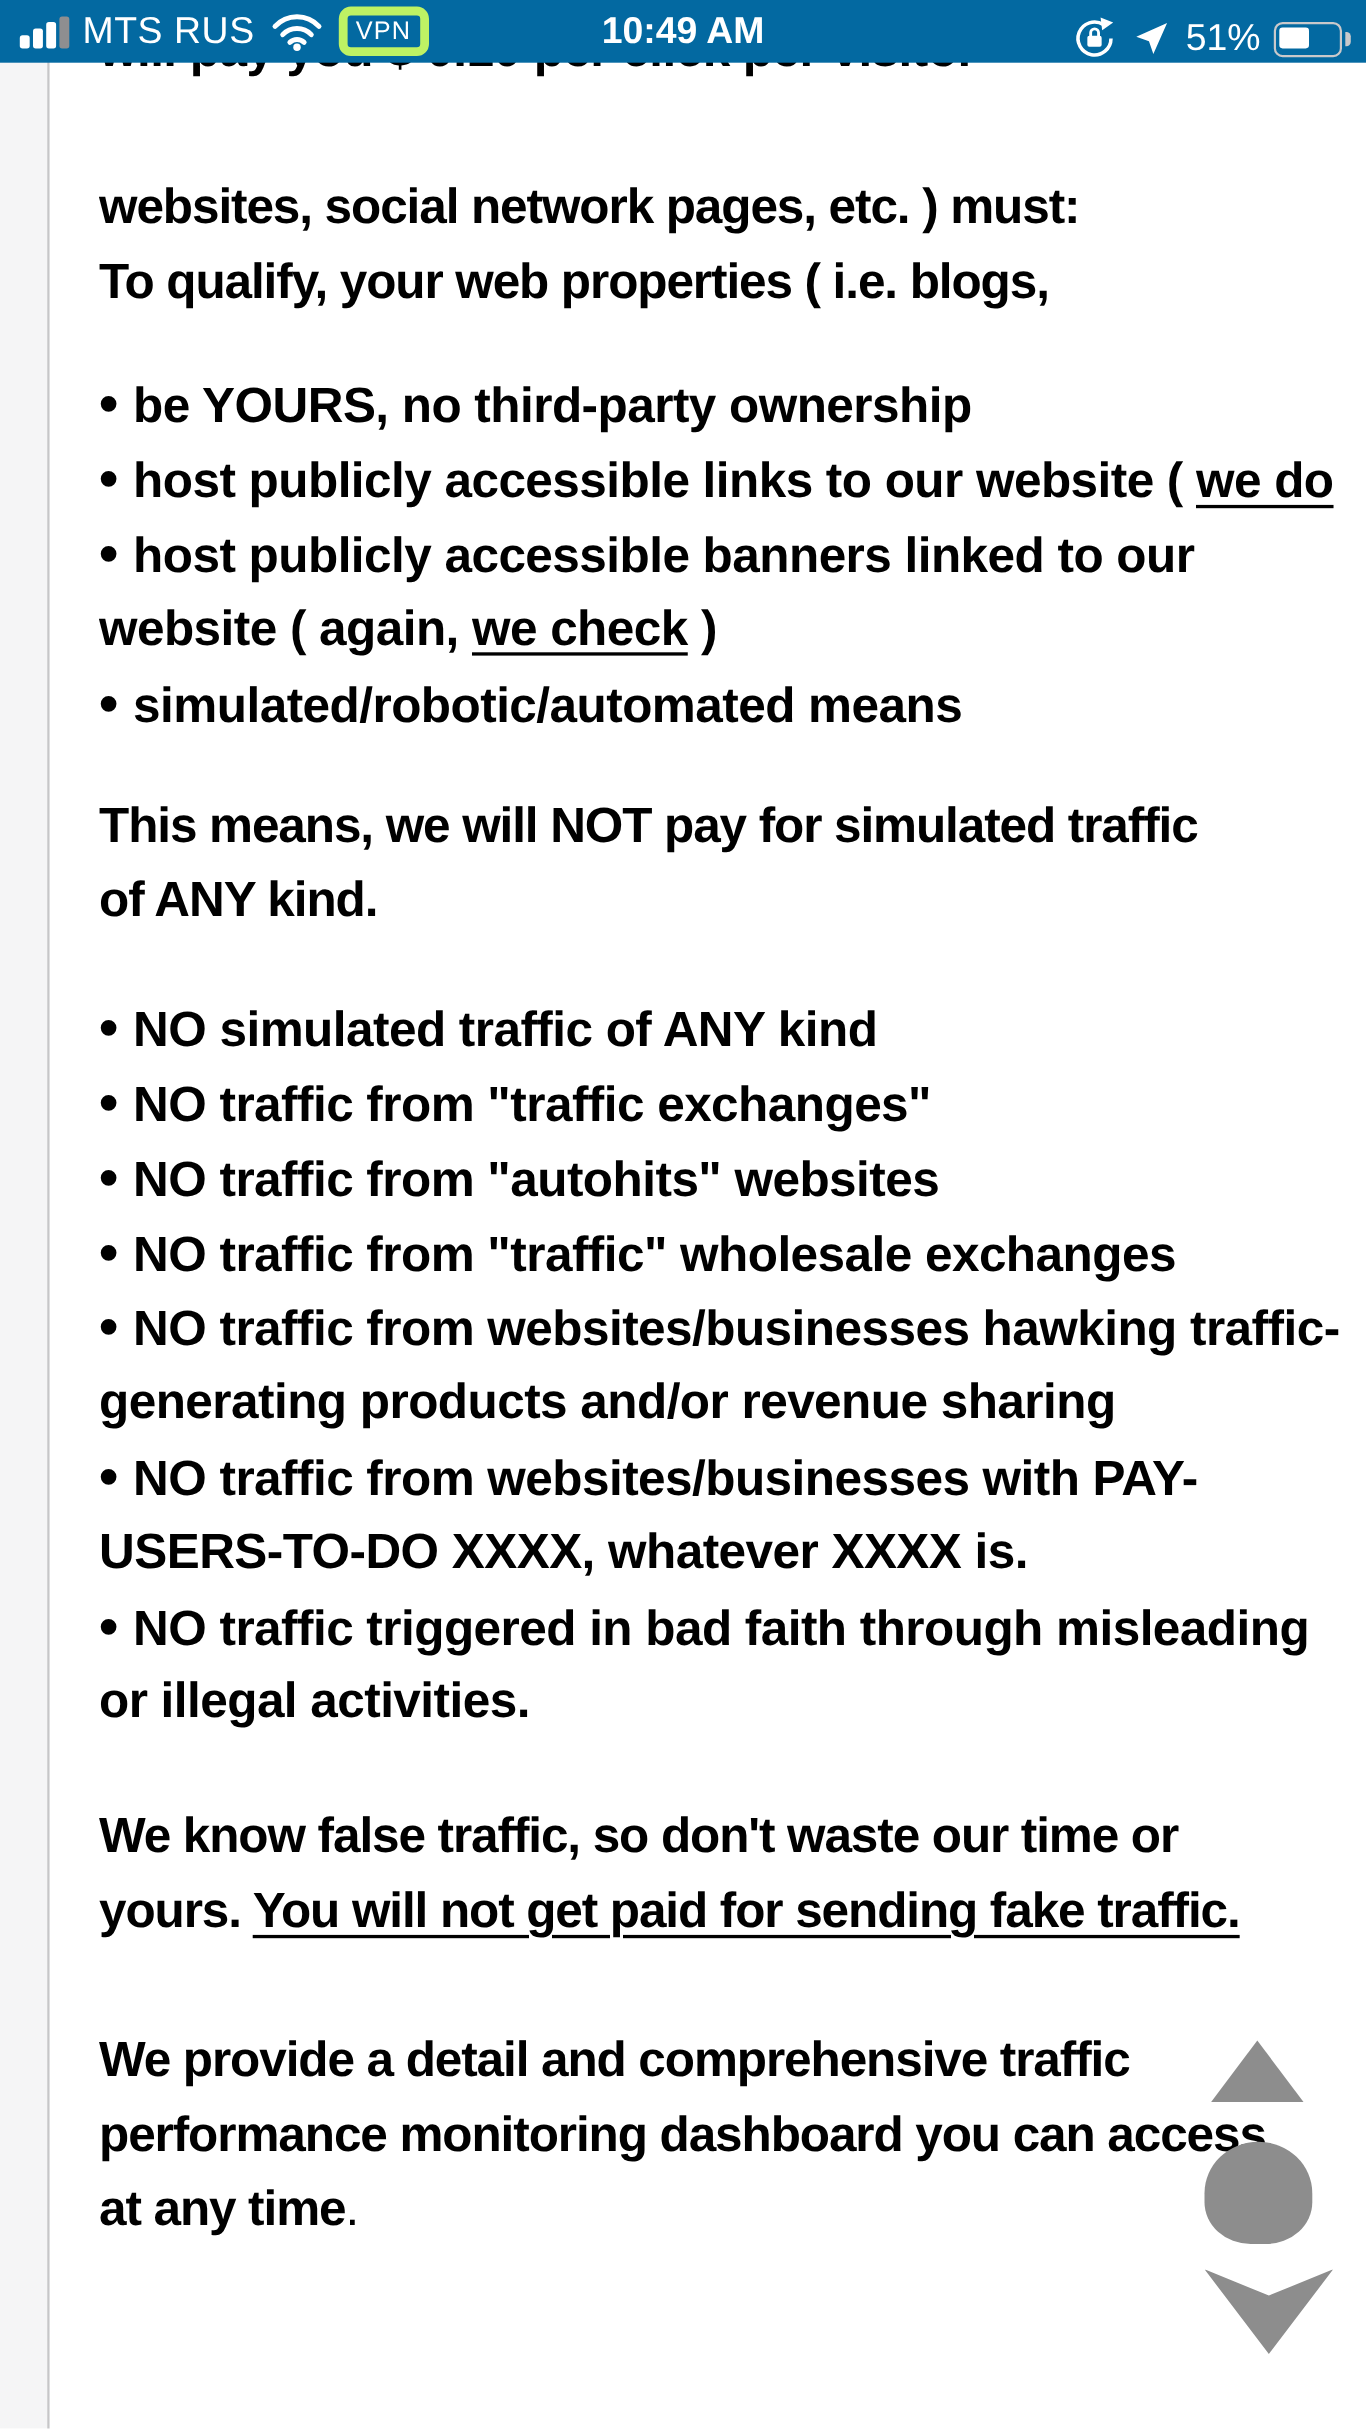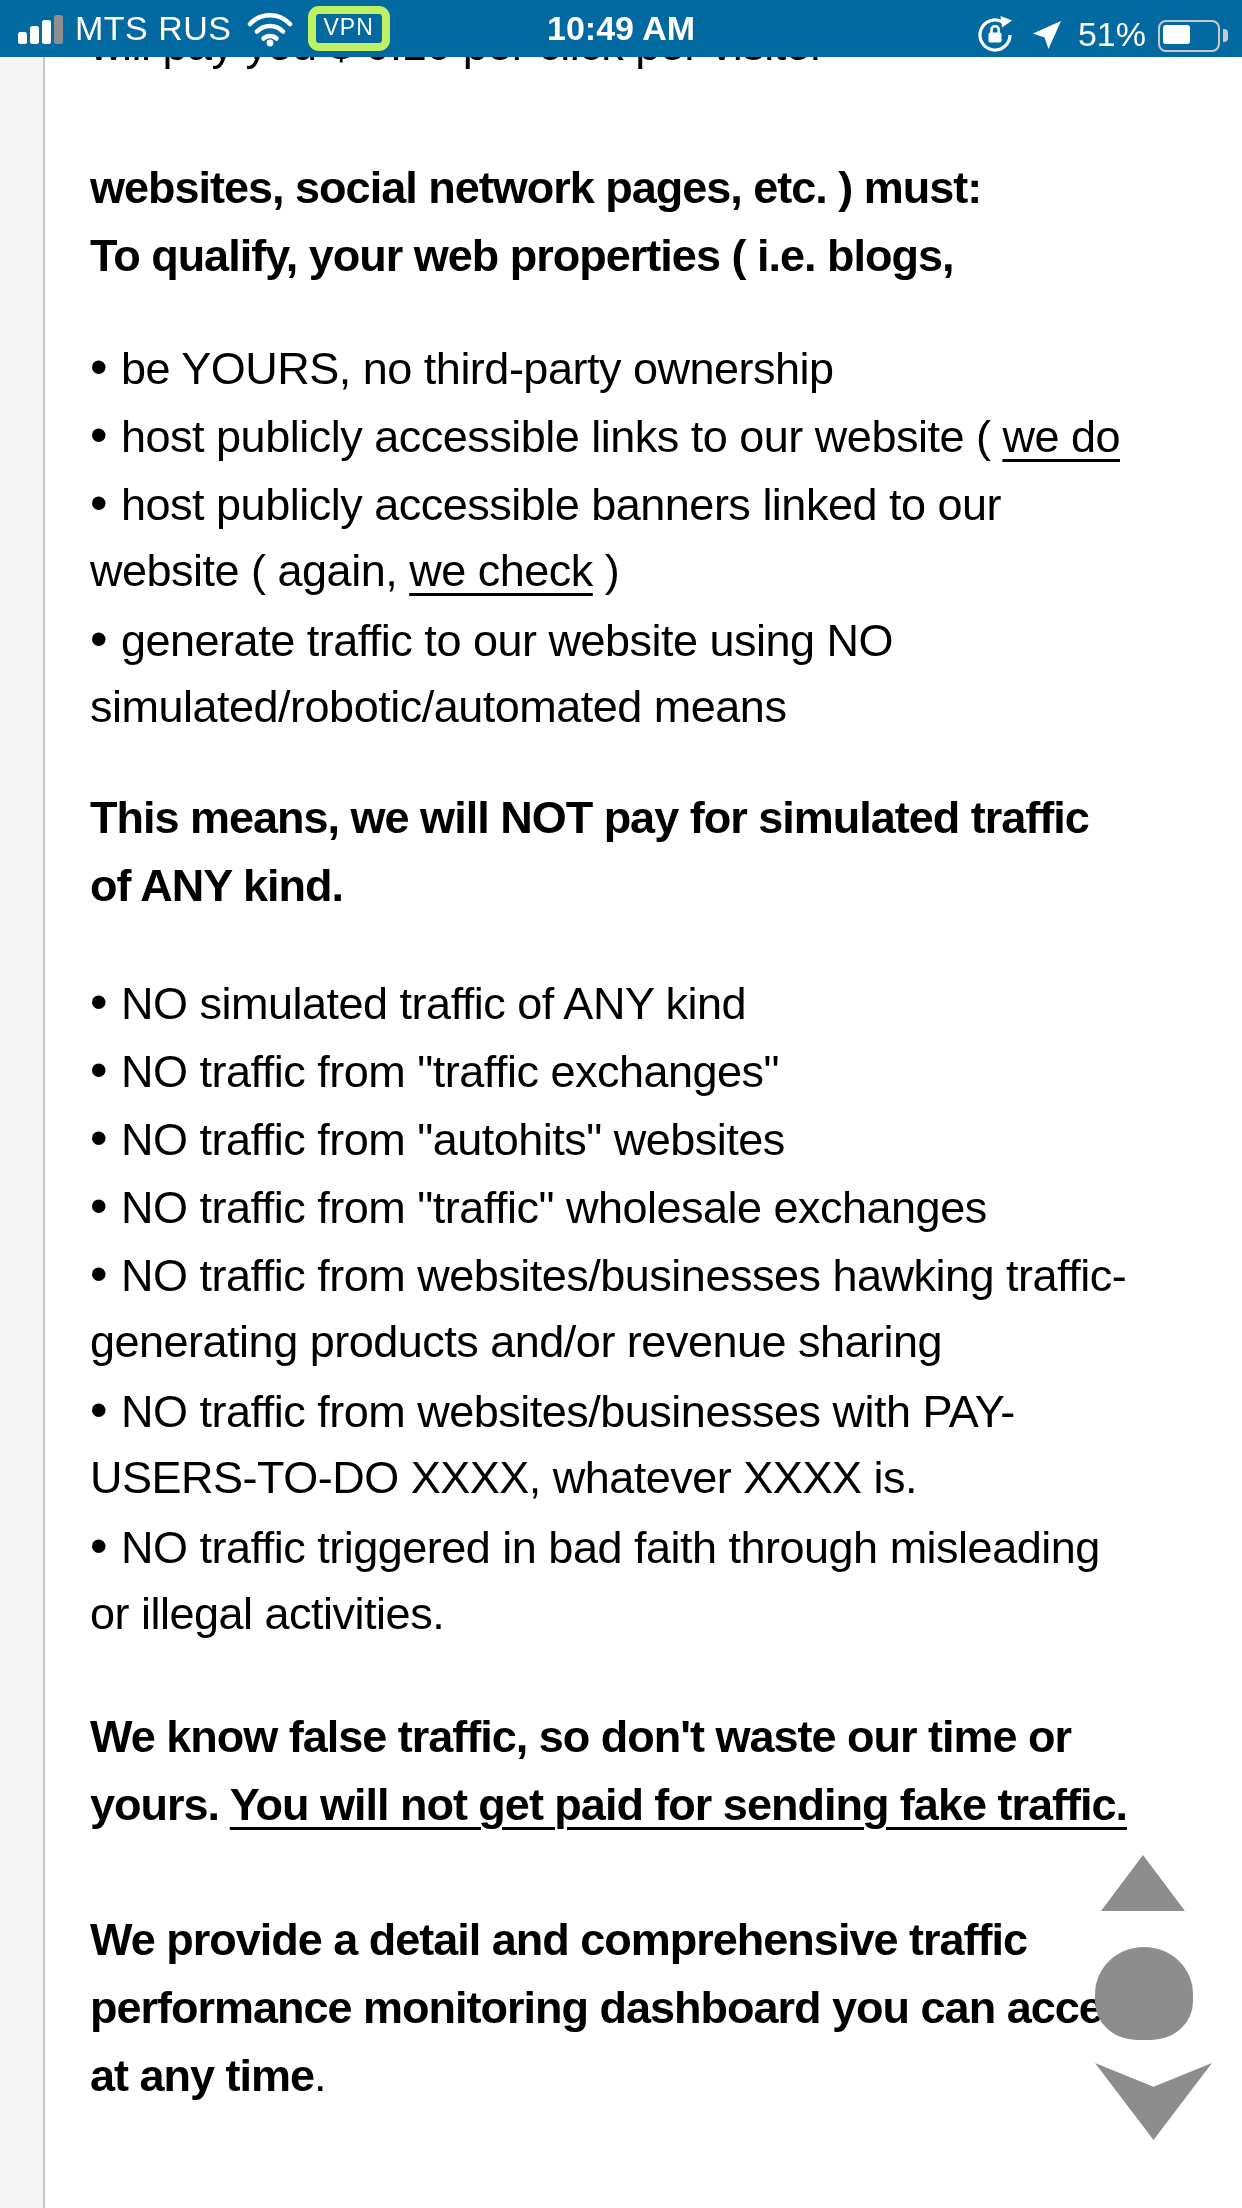--- a/index.html
+++ b/index.html
@@ -28,21 +28,21 @@
   }
   .sb-right{position:absolute;right:14px;top:0;height:69px;display:flex;align-items:center;gap:12px;}
   .sb-pct{color:#fff;font-size:34px;}
   .battery{position:relative;width:70px;height:32px;}
   .battery .shell{position:absolute;left:0;top:1px;width:58px;height:28px;border:2.5px solid #c9c9cb;border-radius:8px;}
   .battery .fill{position:absolute;left:5px;top:6px;width:27px;height:19px;background:#fff;border-radius:3px;}
   .battery .nub{position:absolute;left:65px;top:10px;width:5px;height:13px;background:#c9c9cb;border-radius:0 4px 4px 0;}
   
   .gutter{position:absolute;left:0;top:0;bottom:0;width:43px;background:#f5f5f6;border-right:2px solid #c6c6c8;z-index:1;}
   .content{position:absolute;left:45px;top:0;right:0;padding:0 40px 0 45px;z-index:2;}
-  .line{height:68px;line-height:68px;white-space:pre;font-size:45px;letter-spacing:-0.5px;}
+  .line{height:68px;line-height:68px;white-space:pre;font-size:45px;letter-spacing:-0.5px;font-weight:bold;}
   .bold-block .line{font-weight:700;letter-spacing:-1px;}
   .u{text-decoration:underline;text-decoration-thickness:3px;text-underline-offset:7px;}
   .normal{font-weight:400;}
   ul.plain{list-style:none;margin:0;padding:0;}
   ul.plain li{margin:0;padding:0;}
   ul.plain li .line:first-child::before{content:"•";font-size:50px;margin-right:14px;}
   #intro{margin-top:11px;}
   #qualify-heading{margin-top:75px;}
   #qualify-list{margin-top:43px;}
   #no-pay-heading{margin-top:43px;}
@@ -122,21 +122,20 @@
           <div class="line"><span>be YOURS, no third-party ownership</span></div>
         </li>
       <li>
           <div class="line"><span>host publicly accessible links to our website ( </span><span class="u">we do</span></div>
         </li>
       <li>
           <div class="line"><span>host publicly accessible banners linked to our</span></div>
           <div class="line"><span>website ( again, </span><span class="u">we check</span><span> )</span></div>
         </li>
       <li>
-          <div class="line"><span>generate traffic to our website using NO</span></div>
           <div class="line"><span>simulated/robotic/automated means</span></div>
         </li>
     </ul>
 
     <div id="no-pay-heading" class="bold-block">
         <div class="line"><span>This means, we will NOT pay for simulated traffic</span></div>
         <div class="line"><span>of ANY kind.</span></div>
       </div>
 
     <ul id="no-list" class="plain">

